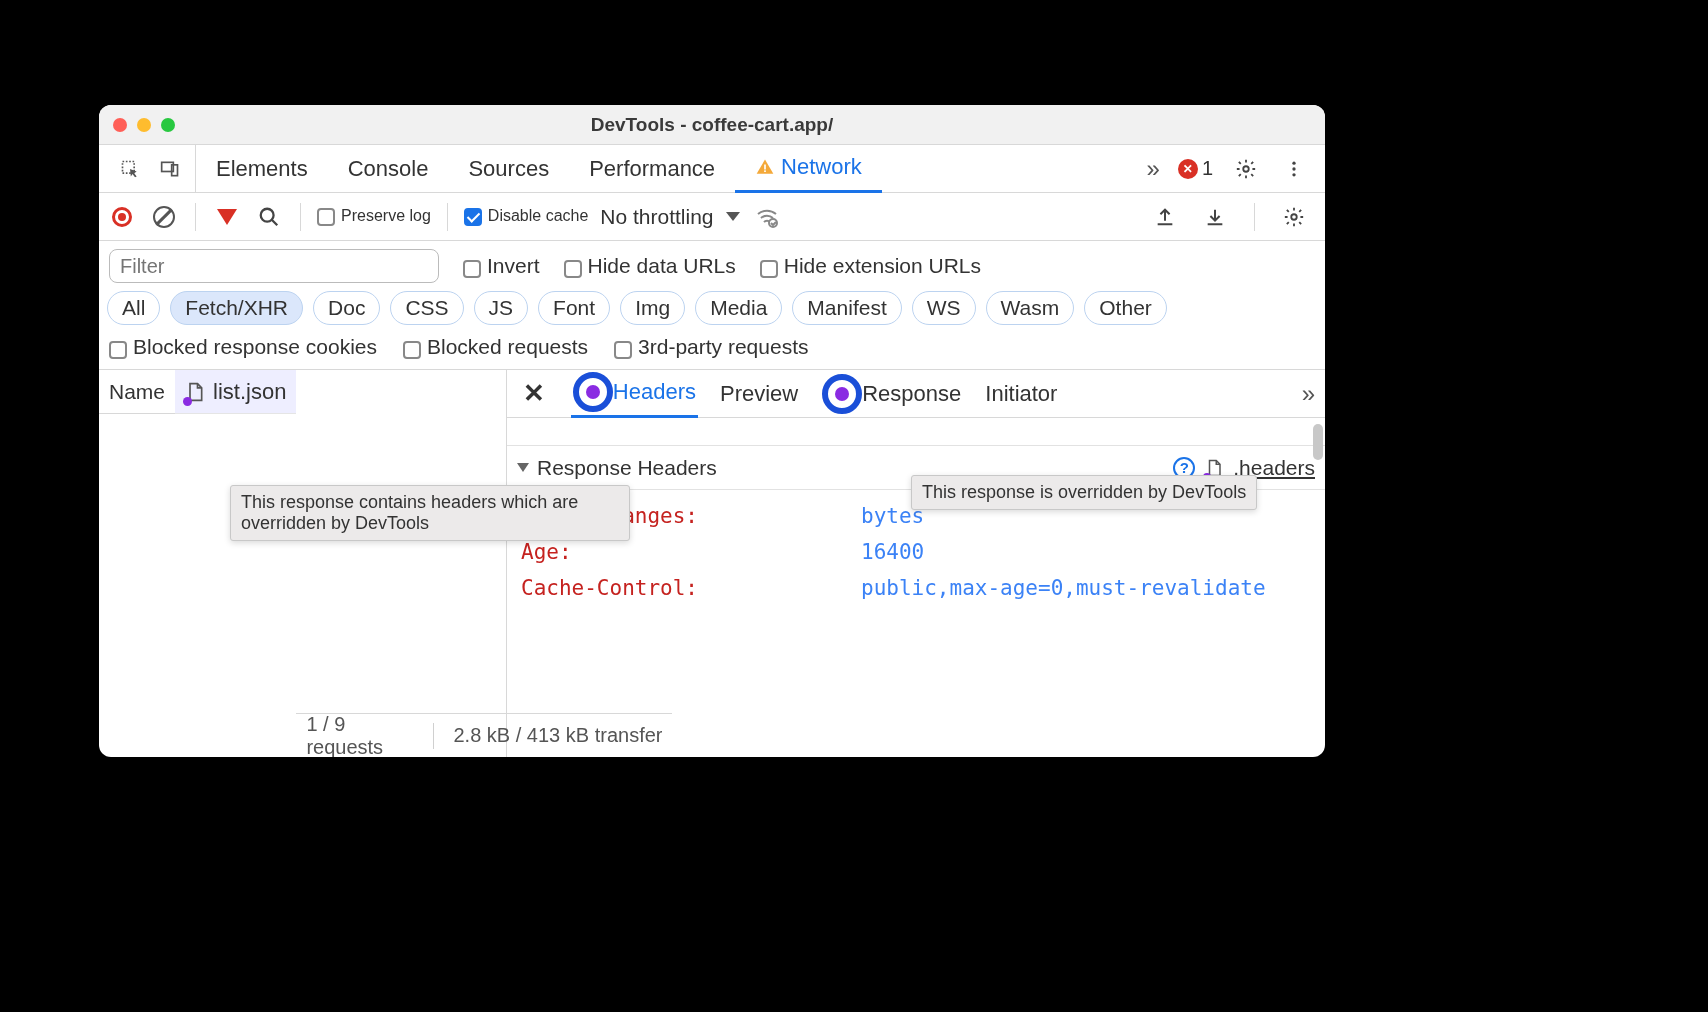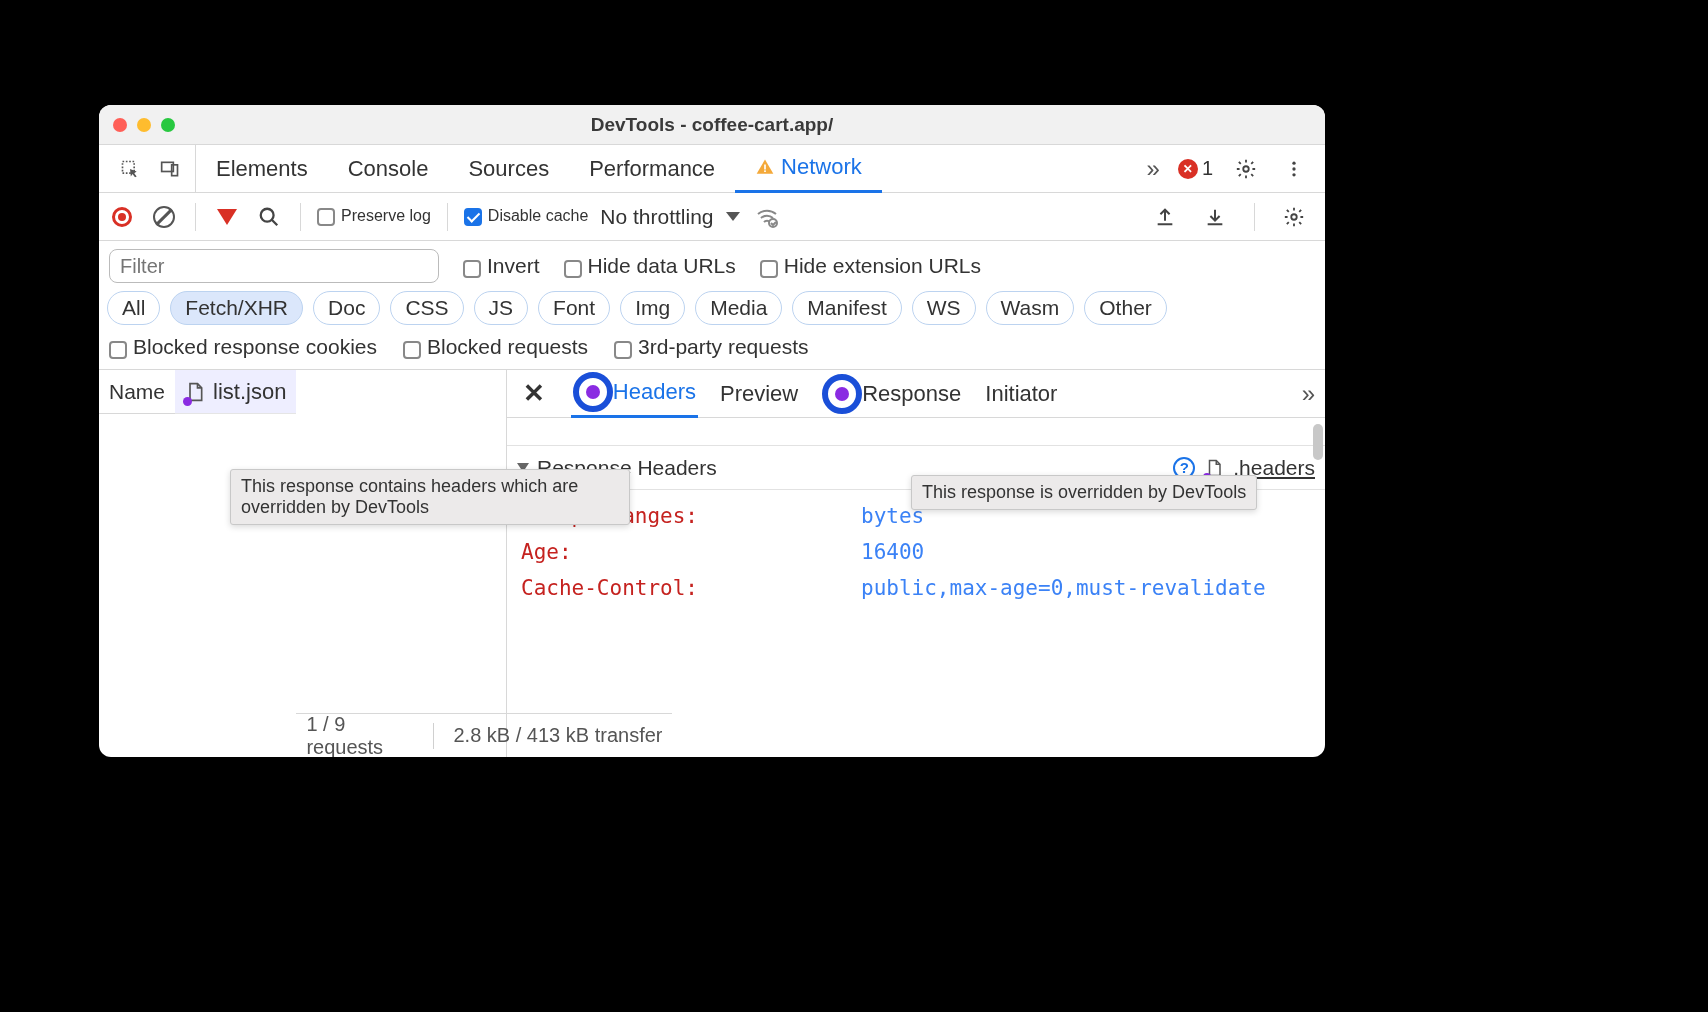--- a/index.html
+++ b/index.html
@@ -390,16 +390,16 @@
         <div class="hdr-row">
           <span class="hdr-key">Cache-Control:</span>
           <span class="hdr-val">public,max-age=0,must-revalidate</span>
         </div>
       </div>
 
       <div class="scrollbar-thumb"></div>
     </div>
   </div>
 
-  <div class="tooltip" style="left:131px; top:364px; width:448px;">This response contains headers which are overridden by DevTools</div>
+  <div class="tooltip" style="left:131px; top:380px; width:448px;">This response contains headers which are overridden by DevTools</div>
   <div class="tooltip" style="left:812px; top:370px;">This response is overridden by DevTools</div>
 
 </div>
 
 </body></html>

